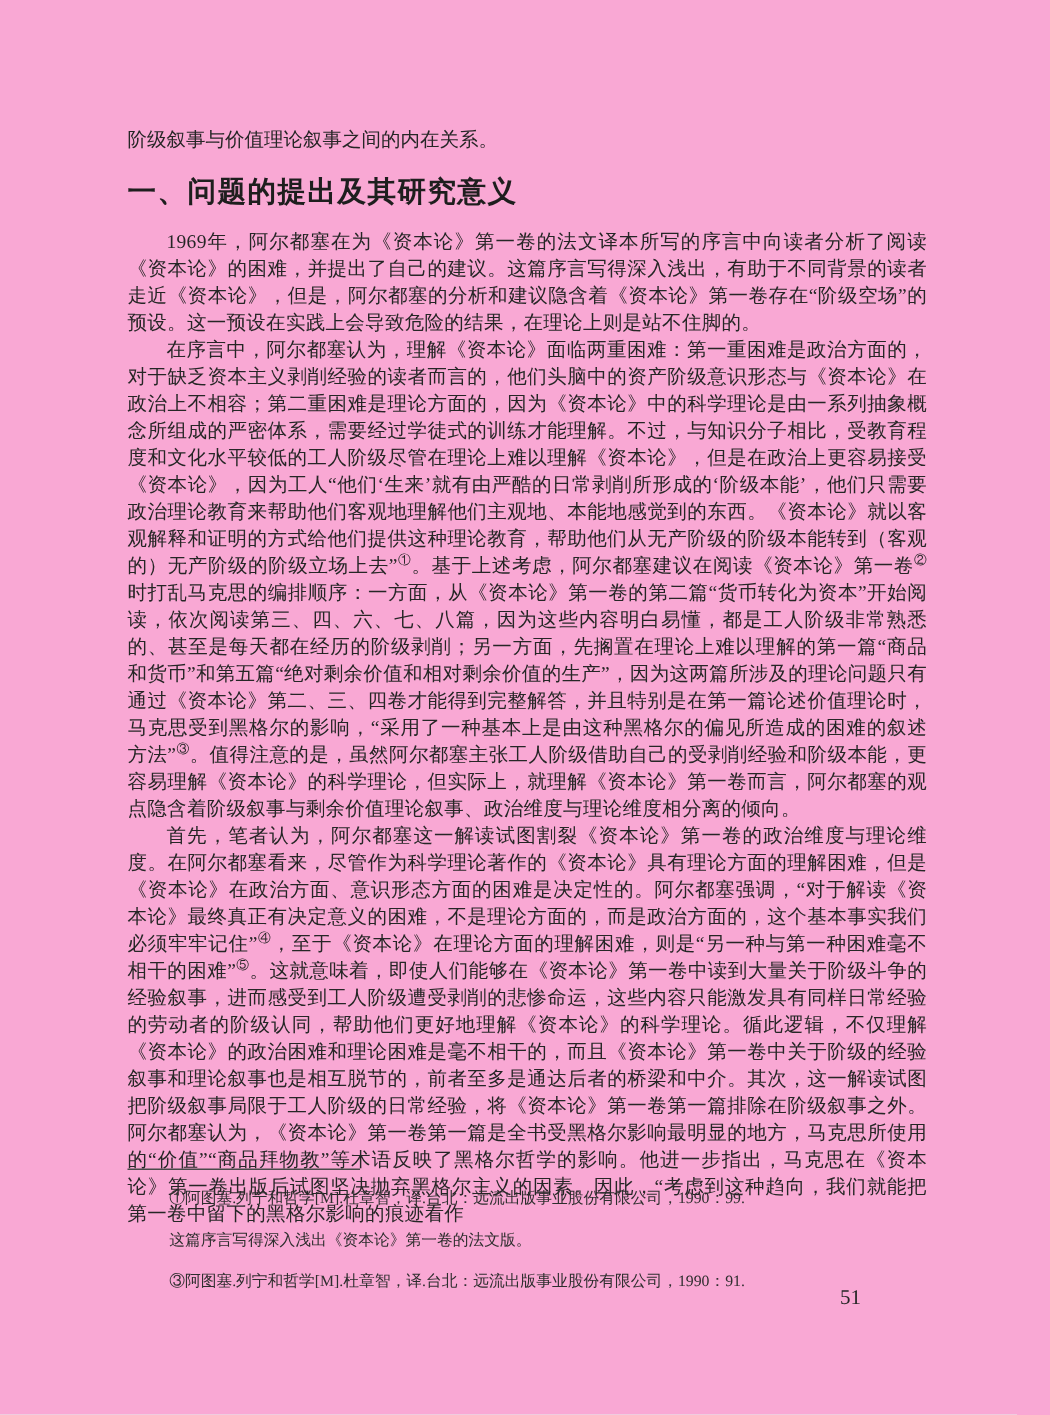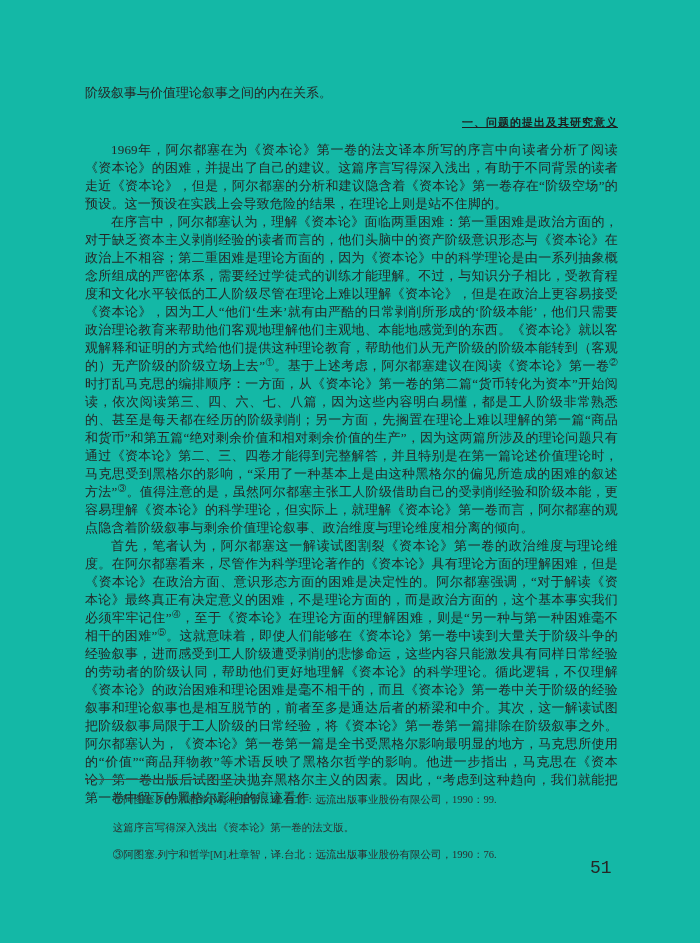--- a/index.html
+++ b/index.html
@@ -1,47 +1,46 @@
 <!DOCTYPE html>
 <html lang="zh"><head>
 <meta charset="utf-8">
 <style>
   html, body { margin: 0; padding: 0; background: #e8e8e8; }
   .page {
     position: relative;
     width: 700px;
     height: 943px;
     margin: 0 auto;
-    background: #14b8a6;
+    background: #f9a8d4;
     color: #262626;
     font-family: "Liberation Serif", "DejaVu Serif", serif;
     overflow: hidden;
     box-sizing: border-box;
   }
   .text-block {
     position: absolute;
     left: 85px;
     top: 84px;
     width: 533px;
   }
   .continuation {
     margin: 0;
     font-size: 13px;
     line-height: 18px;
     text-align: justify;
   }
   .section-heading {
     margin: 13px 0 11px 0;
-    text-align: right;
+    text-align: left;
     font-family: "Liberation Sans", "DejaVu Sans", sans-serif;
     font-weight: bold;
-    font-size: 11px;
+    font-size: 19px;
     letter-spacing: 1px;
     color: #1e1e1e;
-    text-decoration: underline;
   }
   .para {
     margin: 0;
     font-size: 13px;
     line-height: 18px;
     text-align: justify;
     text-indent: 2em;
     letter-spacing: 0.2px;
   }
   sup.note {
@@ -64,25 +63,25 @@
   .fn {
     margin: 12px;
     font-size: 10.5px;
     line-height: 15.5px;
     text-indent: 1.5em;
     text-align: justify;
     color: #2e2e2e;
   }
   .page-number {
     position: absolute;
-    left: 590px;
+    left: 560px;
     top: 858px;
-    font-size: 18px;
+    font-size: 14px;
     color: #262626;
-    font-family: Liberation Mono, monospace;
+    font-family: Liberation Serif, serif;
   }
 </style>
 </head>
 <body>
 
 <div class="page">
   <div class="text-block">
     <p class="continuation">阶级叙事与价值理论叙事之间的内在关系。</p>
     <h2 class="section-heading">一、问题的提出及其研究意义</h2>
     <div id="paragraphs">
@@ -90,18 +89,18 @@
         <p class="para">在序言中，阿尔都塞认为，理解《资本论》面临两重困难：第一重困难是政治方面的，对于缺乏资本主义剥削经验的读者而言的，他们头脑中的资产阶级意识形态与《资本论》在政治上不相容；第二重困难是理论方面的，因为《资本论》中的科学理论是由一系列抽象概念所组成的严密体系，需要经过学徒式的训练才能理解。不过，与知识分子相比，受教育程度和文化水平较低的工人阶级尽管在理论上难以理解《资本论》，但是在政治上更容易接受《资本论》，因为工人“他们‘生来’就有由严酷的日常剥削所形成的‘阶级本能’，他们只需要政治理论教育来帮助他们客观地理解他们主观地、本能地感觉到的东西。《资本论》就以客观解释和证明的方式给他们提供这种理论教育，帮助他们从无产阶级的阶级本能转到（客观的）无产阶级的阶级立场上去”<sup class="note">①</sup>。基于上述考虑，阿尔都塞建议在阅读《资本论》第一卷<sup class="note">②</sup>时打乱马克思的编排顺序：一方面，从《资本论》第一卷的第二篇“货币转化为资本”开始阅读，依次阅读第三、四、六、七、八篇，因为这些内容明白易懂，都是工人阶级非常熟悉的、甚至是每天都在经历的阶级剥削；另一方面，先搁置在理论上难以理解的第一篇“商品和货币”和第五篇“绝对剩余价值和相对剩余价值的生产”，因为这两篇所涉及的理论问题只有通过《资本论》第二、三、四卷才能得到完整解答，并且特别是在第一篇论述价值理论时，马克思受到黑格尔的影响，“采用了一种基本上是由这种黑格尔的偏见所造成的困难的叙述方法”<sup class="note">③</sup>。值得注意的是，虽然阿尔都塞主张工人阶级借助自己的受剥削经验和阶级本能，更容易理解《资本论》的科学理论，但实际上，就理解《资本论》第一卷而言，阿尔都塞的观点隐含着阶级叙事与剩余价值理论叙事、政治维度与理论维度相分离的倾向。</p>
         <p class="para">首先，笔者认为，阿尔都塞这一解读试图割裂《资本论》第一卷的政治维度与理论维度。在阿尔都塞看来，尽管作为科学理论著作的《资本论》具有理论方面的理解困难，但是《资本论》在政治方面、意识形态方面的困难是决定性的。阿尔都塞强调，“对于解读《资本论》最终真正有决定意义的困难，不是理论方面的，而是政治方面的，这个基本事实我们必须牢牢记住”<sup class="note">④</sup>，至于《资本论》在理论方面的理解困难，则是“另一种与第一种困难毫不相干的困难”<sup class="note">⑤</sup>。这就意味着，即使人们能够在《资本论》第一卷中读到大量关于阶级斗争的经验叙事，进而感受到工人阶级遭受剥削的悲惨命运，这些内容只能激发具有同样日常经验的劳动者的阶级认同，帮助他们更好地理解《资本论》的科学理论。循此逻辑，不仅理解《资本论》的政治困难和理论困难是毫不相干的，而且《资本论》第一卷中关于阶级的经验叙事和理论叙事也是相互脱节的，前者至多是通达后者的桥梁和中介。其次，这一解读试图把阶级叙事局限于工人阶级的日常经验，将《资本论》第一卷第一篇排除在阶级叙事之外。阿尔都塞认为，《资本论》第一卷第一篇是全书受黑格尔影响最明显的地方，马克思所使用的“价值”“商品拜物教”等术语反映了黑格尔哲学的影响。他进一步指出，马克思在《资本论》第一卷出版后试图坚决抛弃黑格尔主义的因素。因此，“考虑到这种趋向，我们就能把第一卷中留下的黑格尔影响的痕迹看作</p>
       </div>
   </div>
 
   <div class="footnotes">
     <div class="footnote-rule"></div>
     <div id="footnote-list">
         <p class="fn">①阿图塞.列宁和哲学[M].杜章智，译.台北：远流出版事业股份有限公司，1990：99.</p>
         <p class="fn">这篇序言写得深入浅出《资本论》第一卷的法文版。</p>
-        <p class="fn">③阿图塞.列宁和哲学[M].杜章智，译.台北：远流出版事业股份有限公司，1990：76.</p>
+        <p class="fn">③阿图塞.列宁和哲学[M].杜章智，译.台北：远流出版事业股份有限公司，1990：91.</p>
       </div>
   </div>
 
   <div class="page-number">51</div>
 </div>
 
 </body></html>

